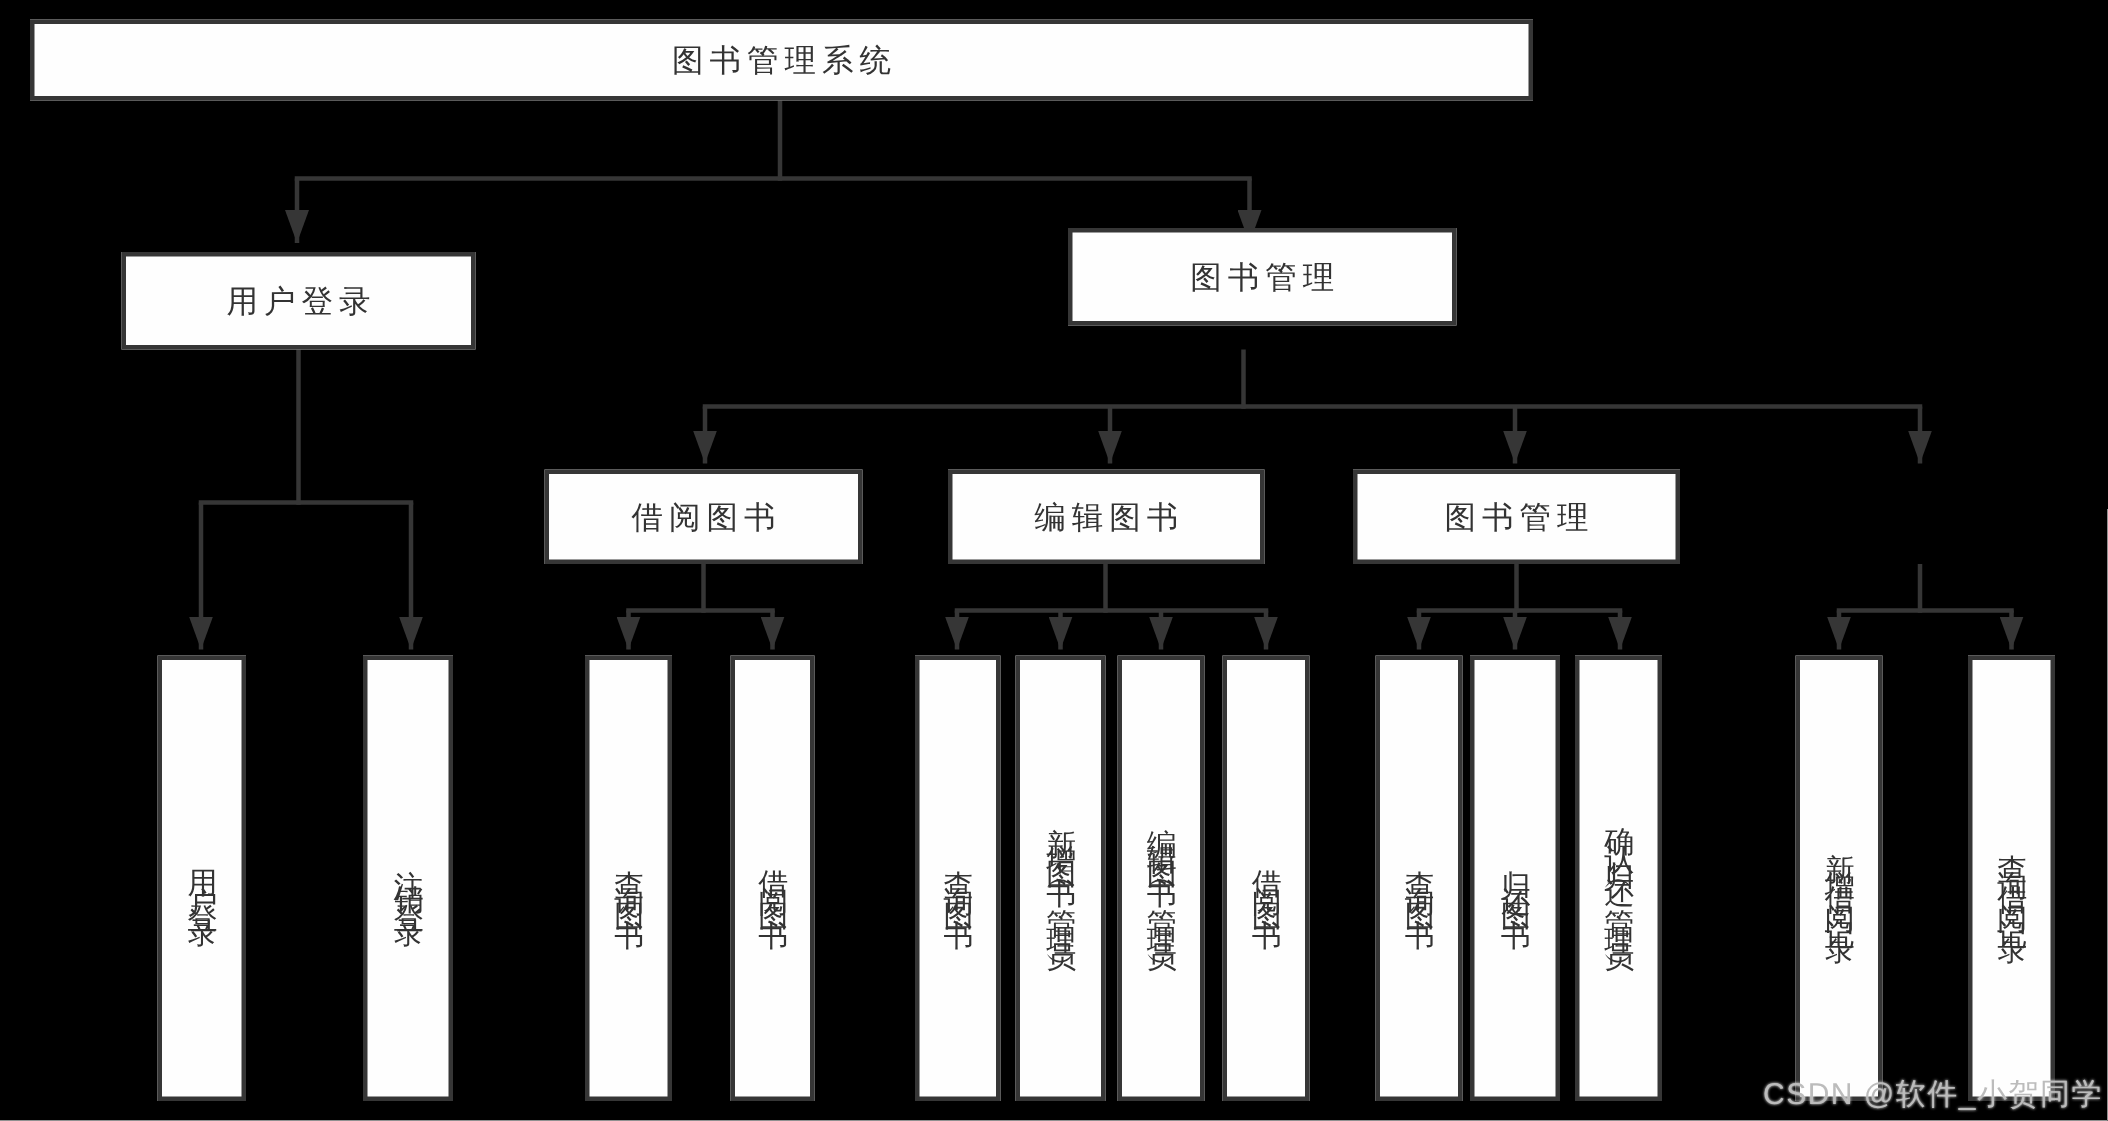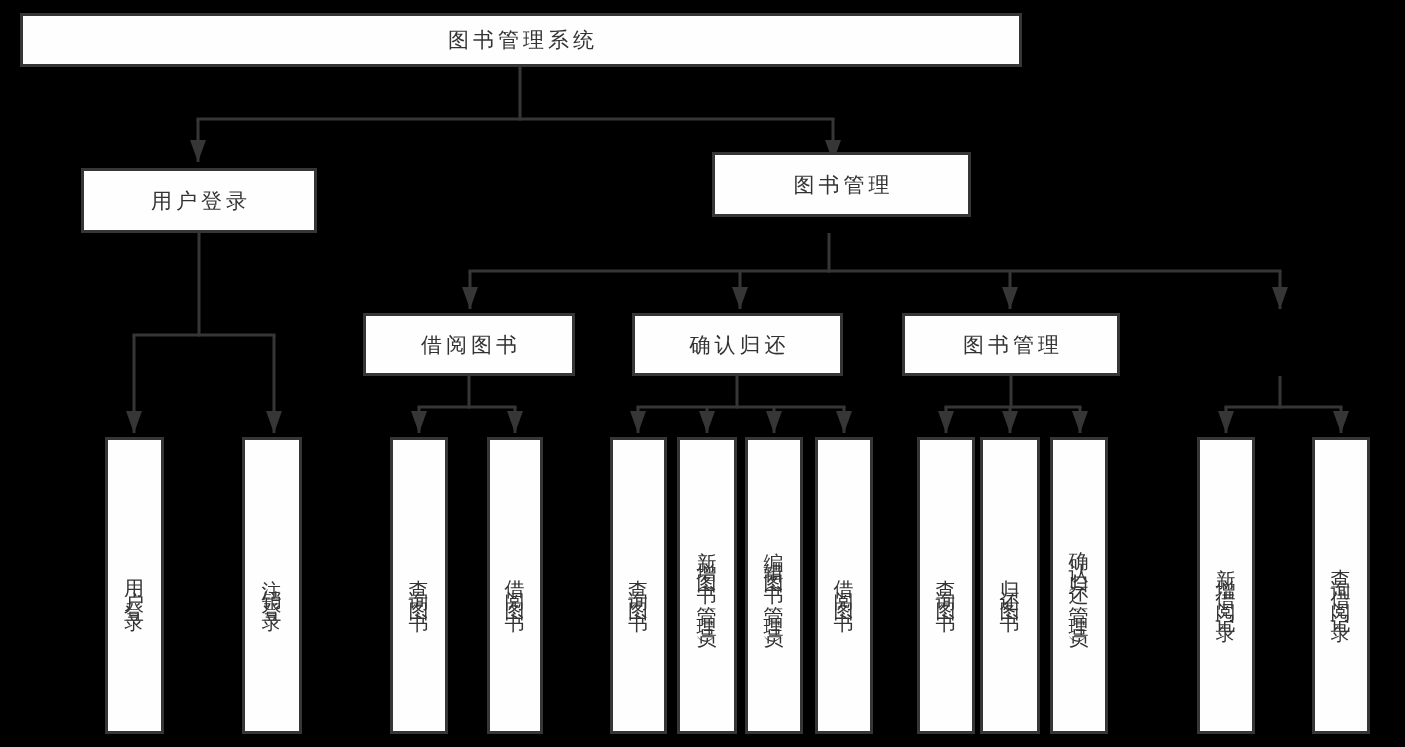--- a/index.html
+++ b/index.html
@@ -110,21 +110,21 @@
     <span>用户登录</span>
   </div>
   <div class="box h" style="left:712px;top:152px;width:259px;height:65px">
     <span>图书管理</span>
   </div>
 
   <div class="box h" style="left:363px;top:313px;width:212px;height:63px">
     <span>借阅图书</span>
   </div>
   <div class="box h" style="left:632px;top:313px;width:211px;height:63px">
-    <span>确认归还</span>
+    <span>编辑图书</span>
   </div>
   <div class="box h" style="left:902px;top:313px;width:218px;height:63px">
     <span>图书管理</span>
   </div>
 
   <div class="box v" style="left:105px;top:437px;width:59px;height:297px">
     <span>用户登录</span>
   </div>
   <div class="box v" style="left:242px;top:437px;width:60px;height:297px">
     <span>注销登录</span>
@@ -156,14 +156,15 @@
   <div class="box v" style="left:1050px;top:437px;width:58px;height:297px">
     <span>确认归还（管理员）</span>
   </div>
   <div class="box v" style="left:1197px;top:437px;width:58px;height:297px">
     <span>新增借阅记录</span>
   </div>
   <div class="box v" style="left:1312px;top:437px;width:58px;height:297px">
     <span>查询借阅记录</span>
   </div>
 
+  <div class="watermark">CSDN @软件_小贺同学</div>
 
 </div>
 
 </body></html>

